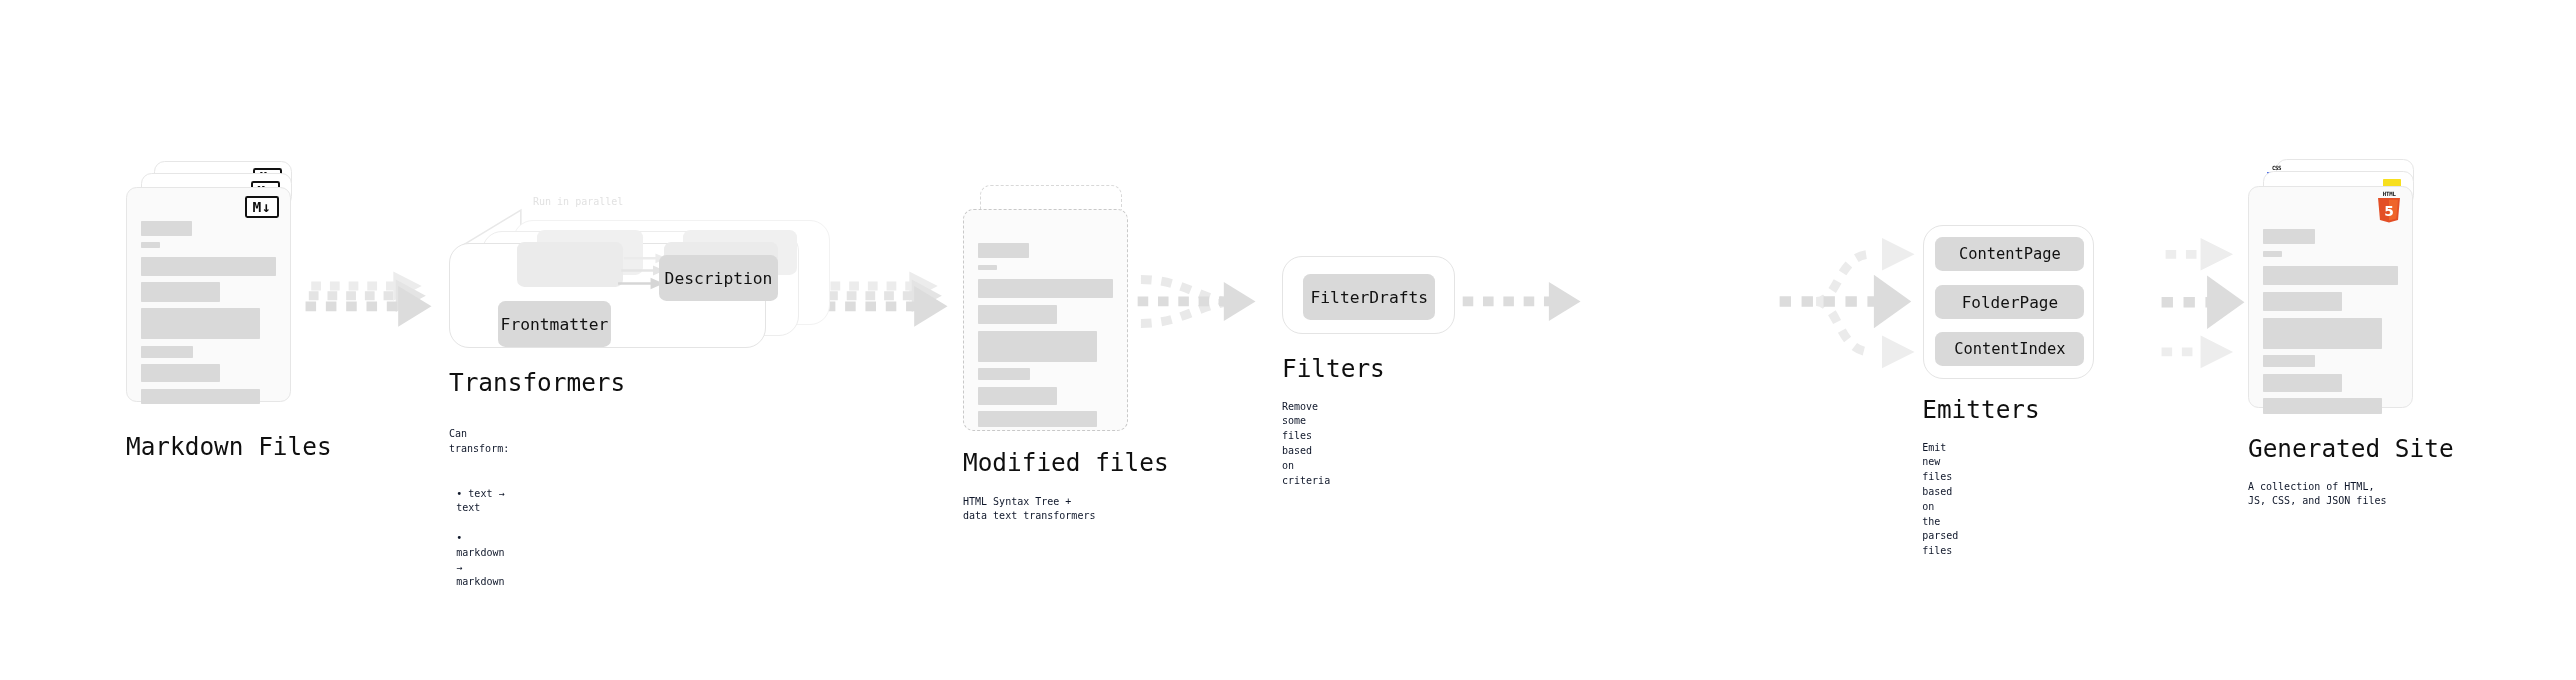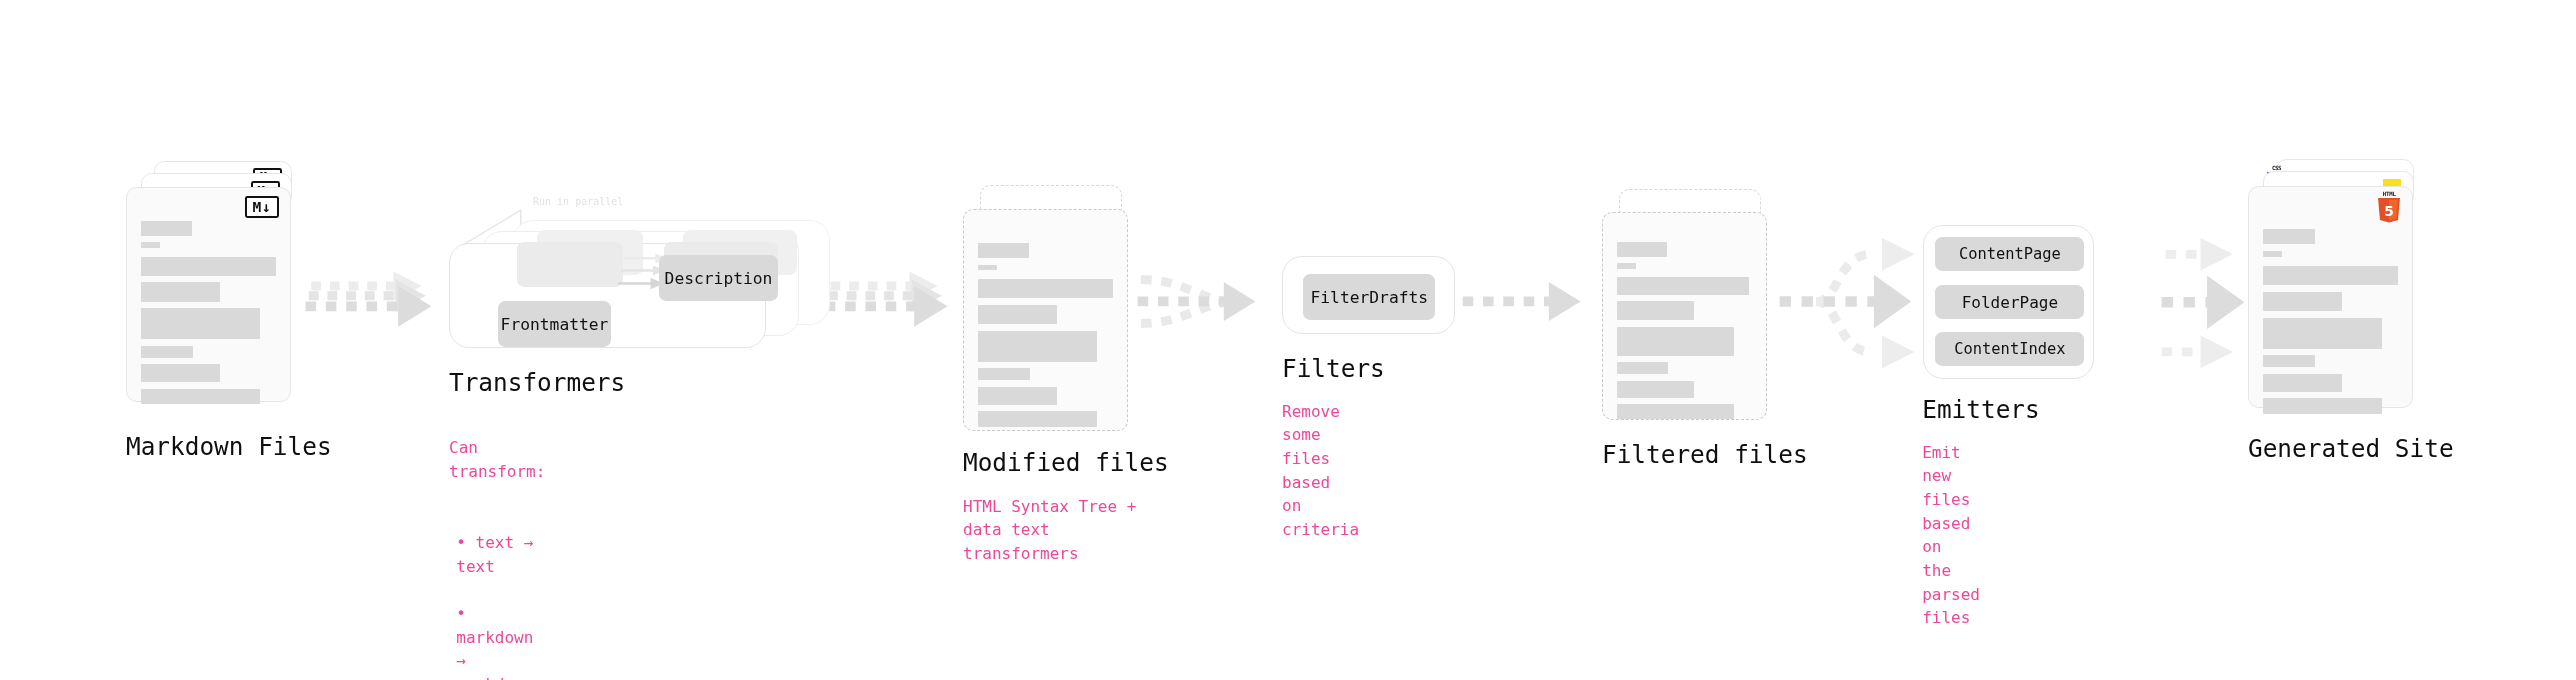--- a/index.html
+++ b/index.html
@@ -25,22 +25,22 @@
   
   .sec-title {
     font-size: 24.4px;
     font-weight: 400;
     color: #0f0f0f;
     letter-spacing: 0px;
     white-space: pre;
     line-height: 1.15;
   }
   .sec-desc {
-    font-size: 16px;
-    color: #ec4899;
+    font-size: 10px;
+    color: #0f172a;
     line-height: 1.48;
     white-space: pre-line;
     margin-top: 10.6px;
   }
 
   
   .doc-stack { position: relative; }
 
   .doc-card {
     position: absolute;
@@ -305,39 +305,20 @@
       <div class="proc-chip" style="left:20.3px; top:17px; width:132px; height:46px;">
         <span>FilterDrafts</span>
       </div>
     </div>
 
     <div class="sec-title" style="position:absolute; left:0px; top:99px;">Filters</div>
     <div class="sec-desc" style="position:absolute; left:0px; top:133px;">Remove some files based
 on criteria</div>
   </div>
 
-  <div class="node" style="left:1602px; top:189px;">
-    <div class="doc-stack" style="width:175px; height:244px;">
-      <div class="doc-card dashed-ghost" style="left:17px; top:0px; width:142px; height:34px;"></div>
-      <div class="doc-card dashed" style="left:0px; top:23px; width:165px; height:208px;">
-        <div class="doc-body" style="top:29px;">
-          <div class="skel" style="width:50px;  height:14.6px;"></div>
-          <div class="skel" style="width:18.7px;  height:5.7px; margin-bottom:8.1px;"></div>
-          <div class="skel" style="width:132px; height:18px;"></div>
-          <div class="skel" style="width:77px;  height:18.7px;"></div>
-          <div class="skel" style="width:117px; height:29px;"></div>
-          <div class="skel" style="width:51px;  height:12.2px;"></div>
-          <div class="skel" style="width:77px;  height:17px;"></div>
-          <div class="skel" style="width:117px; height:14.6px;"></div>
-        </div>
-      </div>
-    </div>
-
-    <div class="sec-title" style="position:absolute; left:0px; top:252px;">Filtered files</div>
-  </div>
 
   <div class="node" style="left:1923px; top:225px;">
     <div class="proc-box" style="left:0px; top:0px; width:171px; height:154px;">
       <div class="proc-chip" style="left:11.4px; top:11.4px; width:149px; height:34px; font-size:15.4px;">
         <span>ContentPage</span>
       </div>
       <div class="proc-chip" style="left:11.4px; top:59px; width:149px; height:34px; font-size:16px;">
         <span>FolderPage</span>
       </div>
       <div class="proc-chip" style="left:11.4px; top:106px; width:149px; height:34px; font-size:15.4px;">
@@ -381,16 +362,18 @@
           <div class="skel" style="width:79px;  height:19.5px;"></div>
           <div class="skel" style="width:119px; height:31px;"></div>
           <div class="skel" style="width:52px;  height:12.2px;"></div>
           <div class="skel" style="width:79px;  height:18px;"></div>
           <div class="skel" style="width:119px; height:15.4px;"></div>
         </div>
       </div>
     </div>
 
     <div class="sec-title" style="position:absolute; left:0px; top:276px;">Generated Site</div>
+    <div class="sec-desc" style="position:absolute; left:0px; top:310px;">A collection of HTML,
+JS, CSS, and JSON files</div>
   </div>
 
 </div>
 
 
 </body></html>

